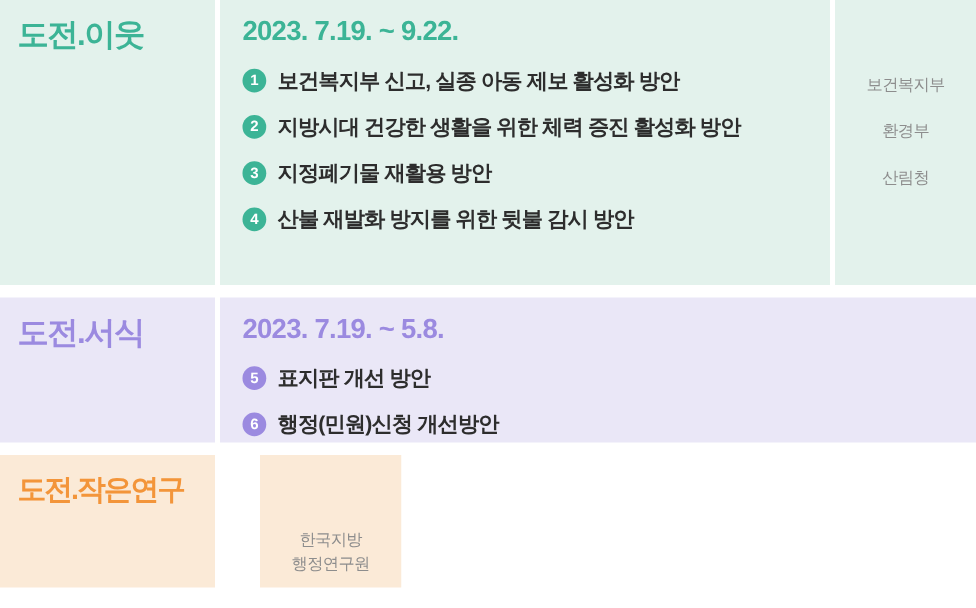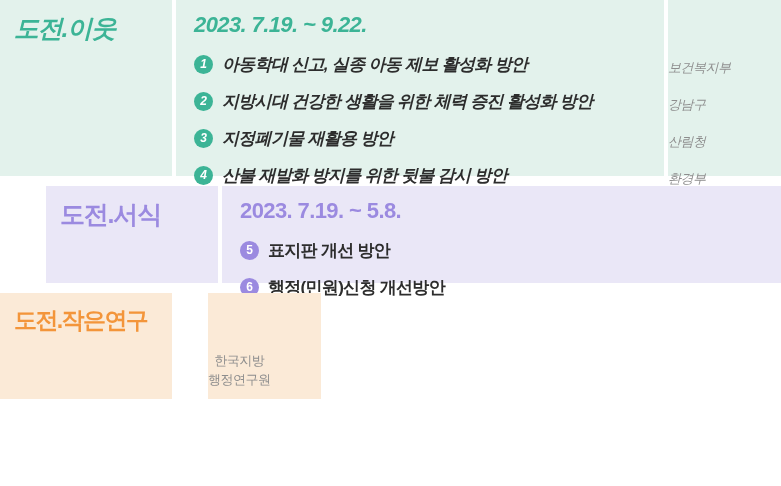--- a/index.html
+++ b/index.html
@@ -25,22 +25,22 @@
   }
 
   
   .section {
     display: flex;
     flex-direction: row;
     align-items: stretch;
     gap: 4px;
     box-sizing: border-box;
   }
-  .section.s-green  { height: 176px; font-style: italic; }
-  .section.s-purple { height: 97px; padding-left: 46px; }
+  .section.s-green  { height: 228px; }
+  .section.s-purple { height: 116px; }
   .section.s-orange { height: 106px; gap: 36px; }
 
   
   .cat-cell {
     width: 172px;
     flex: 0 0 172px;
     box-sizing: border-box;
     padding: 14px 0 0 14px;
   }
   .cat-label {
@@ -104,21 +104,21 @@
     width: 113px;
     flex: 0 0 113px;
     box-sizing: border-box;
     padding-top: 12px;
   }
   .agency-spacer { height: 38px; }
   .agency-row {
     height: 37px;
     display: flex;
     align-items: center;
-    justify-content: flex-start;
+    justify-content: center;
     text-align: center;
   }
   .agency-row.tall { height: 56px; }
   .agency-text {
     font-size: 13px;
     color: #8d8d8d;
     letter-spacing: -0.5px;
     line-height: 1.45;
     text-align: center;
   }
@@ -155,21 +155,21 @@
     <div class="cat-cell">
       <div class="cat-label">도전.이웃</div>
     </div>
 
     <div class="body-cell">
       <div class="period">2023. 7.19. ~ 9.22.</div>
 
       <ul class="item-list">
         <li class="item-row">
           <span class="num-badge">1</span>
-          <span class="item-text">아동학대 신고, 실종 아동 제보 활성화 방안</span>
+          <span class="item-text">보건복지부 신고, 실종 아동 제보 활성화 방안</span>
         </li>
         <li class="item-row">
           <span class="num-badge">2</span>
           <span class="item-text">지방시대 건강한 생활을 위한 체력 증진 활성화 방안</span>
         </li>
         <li class="item-row">
           <span class="num-badge">3</span>
           <span class="item-text">지정폐기물 재활용 방안</span>
         </li>
         <li class="item-row">
@@ -178,27 +178,24 @@
         </li>
       </ul>
     </div>
 
     <div class="agency-cell">
       <div class="agency-spacer"></div>
       <div class="agency-row">
         <span class="agency-text">보건복지부</span>
       </div>
       <div class="agency-row">
-        <span class="agency-text">강남구</span>
+        <span class="agency-text">환경부</span>
       </div>
       <div class="agency-row">
         <span class="agency-text">산림청</span>
-      </div>
-      <div class="agency-row">
-        <span class="agency-text">환경부</span>
       </div>
     </div>
   </div>
 
   <div class="section s-purple">
 
     <div class="cat-cell">
       <div class="cat-label">도전.서식</div>
     </div>
 

